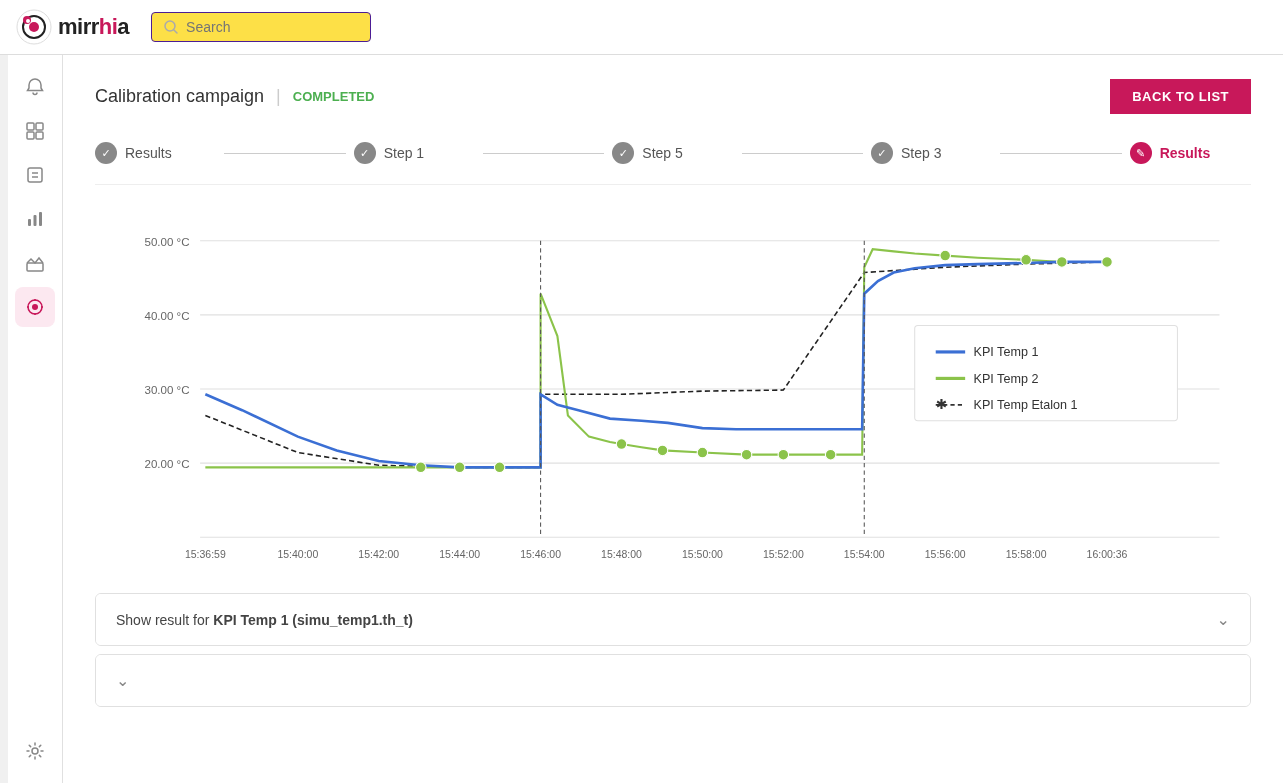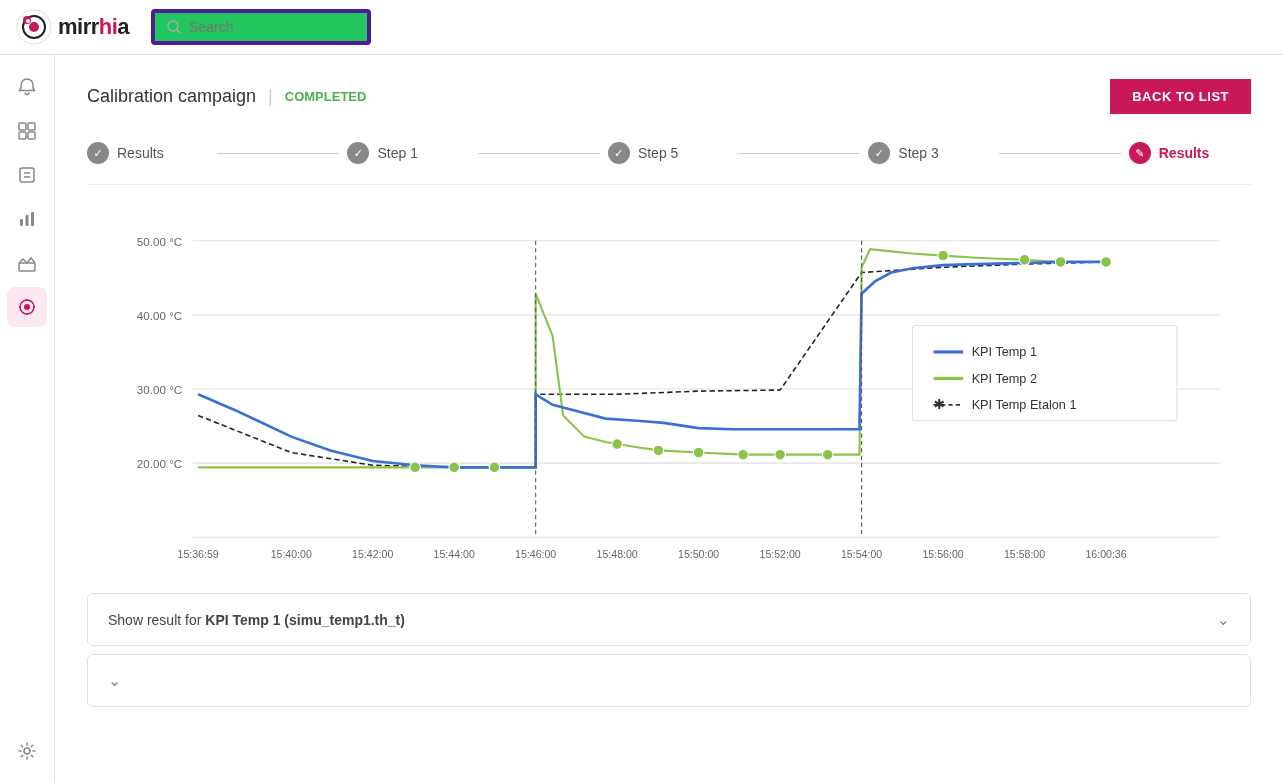--- a/index.html
+++ b/index.html
@@ -9,29 +9,29 @@
     .topbar {
       display: flex; align-items: center; background: #fff;
       height: 55px; border-bottom: 1px solid #ddd; flex-shrink: 0;
       padding: 0 16px; gap: 12px; z-index: 10;
     }
     .logo { display: flex; align-items: center; gap: 6px; margin-right: 10px; }
     .logo-icon { width: 36px; height: 36px; }
     .logo-text { font-size: 22px; font-weight: 600; color: #222; letter-spacing: -0.5px; }
     .logo-text span { color: #c8185a; }
     .search-bar {
-      display: flex; align-items: center; background: #22c55e;
-      border: 4px solid #4c1d95; border-radius: 4px; padding: 6px 12px;
+      display: flex; align-items: center; background: #fde047;
+      border: 1px solid #4c1d95; border-radius: 4px; padding: 6px 12px;
       gap: 8px; width: 220px;
     }
     .search-icon-svg { color: #aaa; flex-shrink: 0; }
     .search-input { border: none; background: transparent; outline: none; font-size: 14px; color: #555; width: 160px; }
 
     
-    .layout { display: flex; flex: 1; overflow: hidden; }
+    .layout { display: flex; flex: 1; overflow: hidden; padding-left: 8px; }
 
     
     .sidebar {
       width: 55px; background: #fff; border-right: 1px solid #e0e0e0;
       display: flex; flex-direction: column; align-items: center;
       padding: 12px 0; gap: 4px;
     }
     .sidebar-item {
       width: 40px; height: 40px; display: flex; align-items: center;
       justify-content: center; border-radius: 8px; cursor: pointer;

